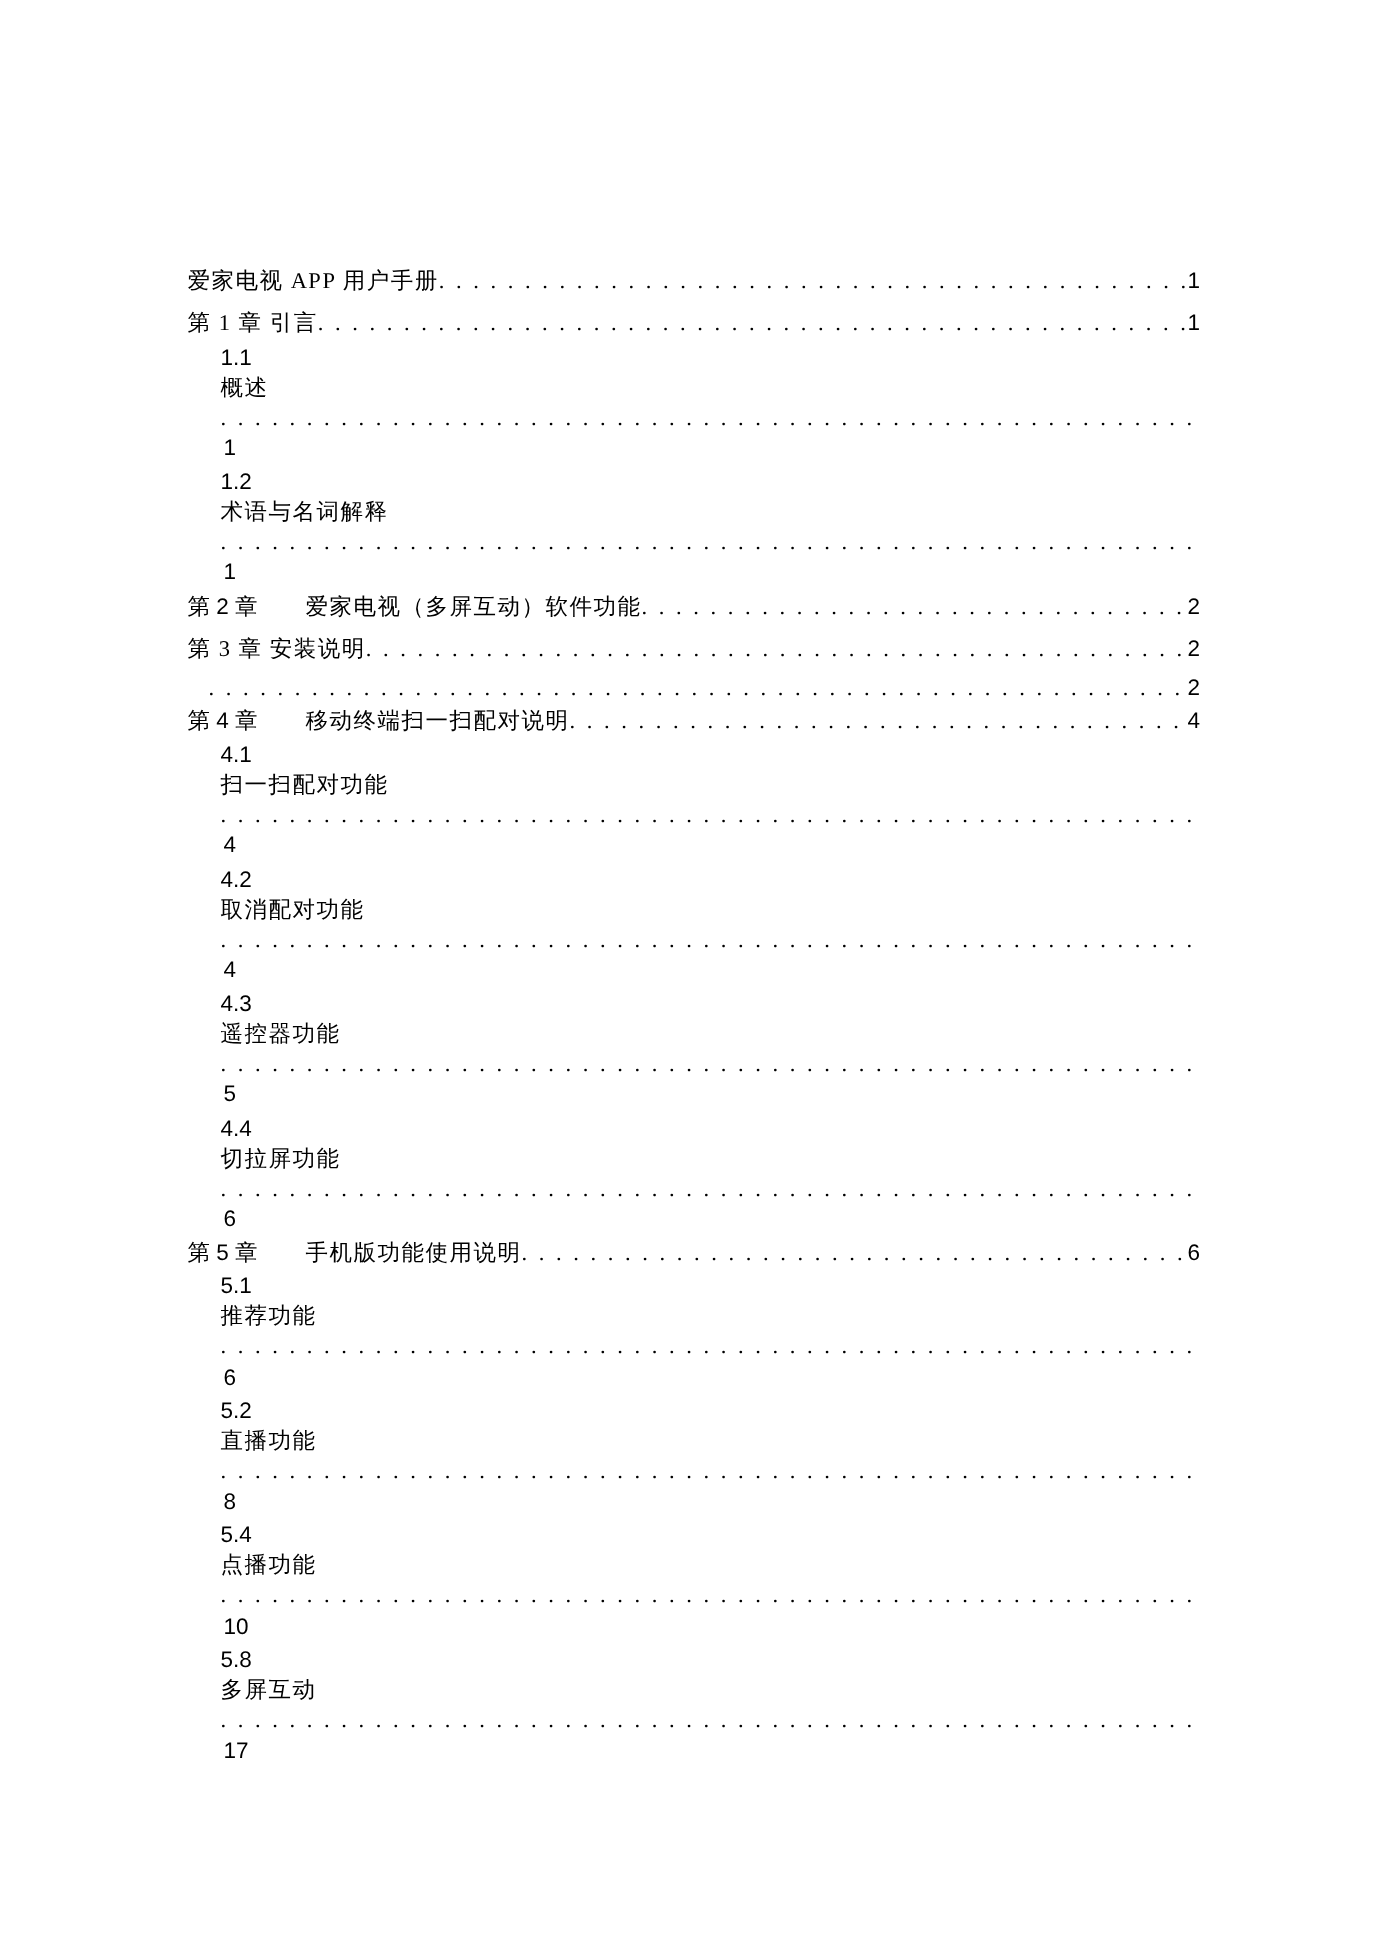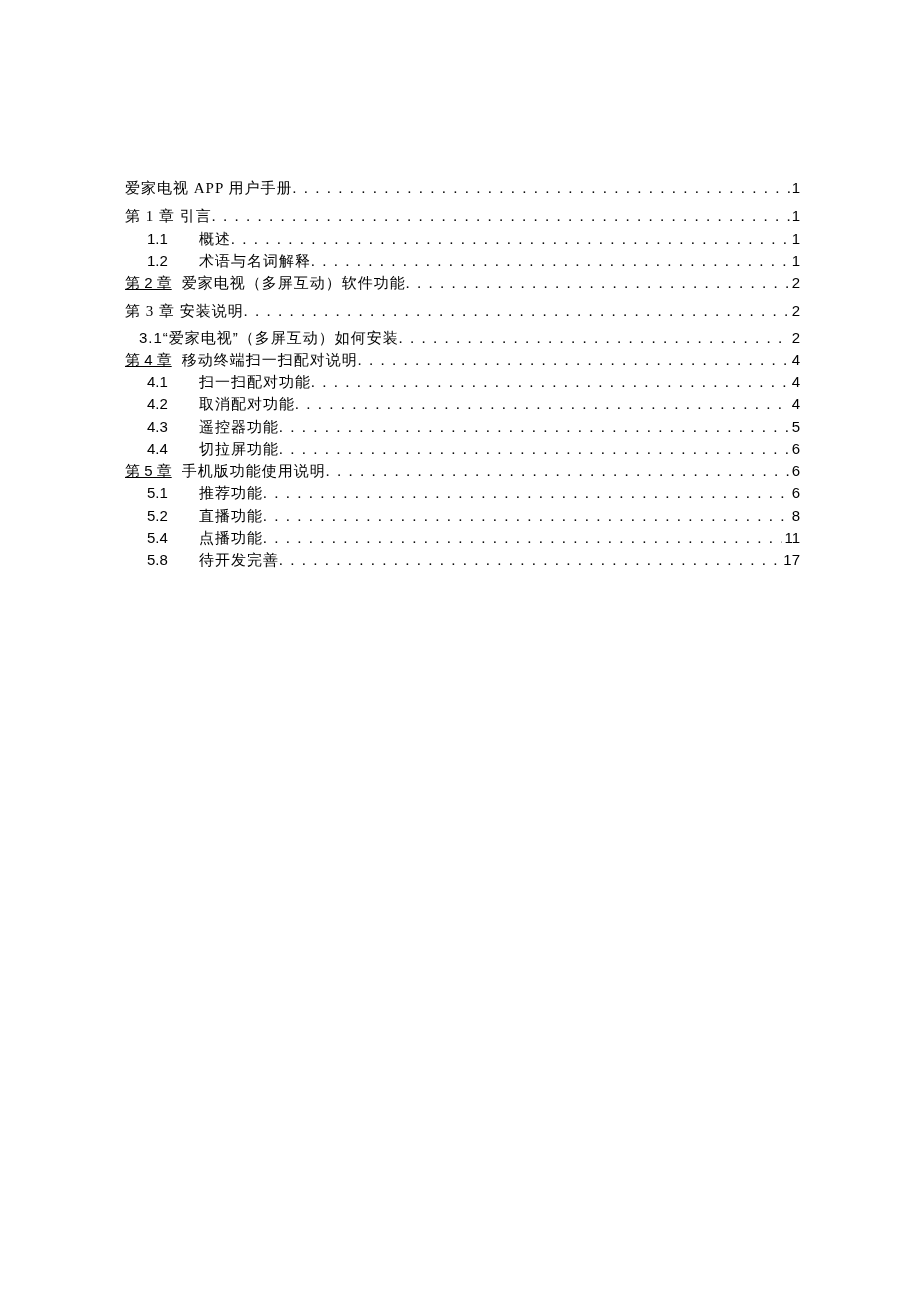--- a/index.html
+++ b/index.html
@@ -40,23 +40,23 @@
   }
   .toc-dots::after {
     content: ". . . . . . . . . . . . . . . . . . . . . . . . . . . . . . . . . . . . . . . . . . . . . . . . . . . . . . . . . . . . . . . . . . . . . . . . . . . . . . . . . . . . . . . . . . . . . . . . . . . . . . . . . . . . . . . . . . . . . . . . . . . . . . . . . . . . . . . .";
   }
   .toc-page {
     flex: 0 0 auto;
     font-family: Arial, sans-serif;
     padding-left: 2px;
   }
   .lvl0 { margin-top: 8px; margin-bottom: 2px; }
-  .lvl2 { margin-top: 2px; margin-bottom: 2px; padding-left: 22px; }
+  .lvl2 { margin-top: 2px; margin-bottom: 2px; padding-left: 22px; flex-direction: column; }
   .lvl2 .toc-num { min-width: 52px; }
-  .lvl1-inline .toc-num { margin-right: 10px; text-decoration: underline; }
+  .lvl1-inline .toc-num { margin-right: 32px; }
   .lvl2-special { margin-top: 6px; margin-bottom: 2px; padding-left: 14px; }
   .sans { font-family: Arial, "Microsoft YaHei", sans-serif; }
 </style>
 </head>
 <body>
 
 <div class="page">
   <div id="toc-container">
       <div class="toc-row lvl0">
         <span class="toc-title ">爱家电视 APP 用户手册</span>
@@ -91,21 +91,20 @@
         <span class="toc-dots"></span>
         <span class="toc-page">2</span>
       </div>
       <div class="toc-row lvl0">
         <span class="toc-title ">第 3 章 安装说明</span>
         <span> </span>
         <span class="toc-dots"></span>
         <span class="toc-page">2</span>
       </div>
       <div class="toc-row lvl2-special">
-        <span class="toc-title sans">3.1“爱家电视”（多屏互动）如何安装</span>
         <span> </span>
         <span class="toc-dots"></span>
         <span class="toc-page">2</span>
       </div>
       <div class="toc-row lvl1-inline">
         <span class="toc-num">第 4 章</span>
         <span class="toc-title ">移动终端扫一扫配对说明</span>
         <span> </span>
         <span class="toc-dots"></span>
         <span class="toc-page">4</span>
@@ -157,23 +156,23 @@
         <span class="toc-title ">直播功能</span>
         <span> </span>
         <span class="toc-dots"></span>
         <span class="toc-page">8</span>
       </div>
       <div class="toc-row lvl2">
         <span class="toc-num">5.4</span>
         <span class="toc-title ">点播功能</span>
         <span> </span>
         <span class="toc-dots"></span>
-        <span class="toc-page">11</span>
+        <span class="toc-page">10</span>
       </div>
       <div class="toc-row lvl2">
         <span class="toc-num">5.8</span>
-        <span class="toc-title ">待开发完善</span>
+        <span class="toc-title ">多屏互动</span>
         <span> </span>
         <span class="toc-dots"></span>
         <span class="toc-page">17</span>
       </div>
     </div>
 </div>
 
 </body></html>

